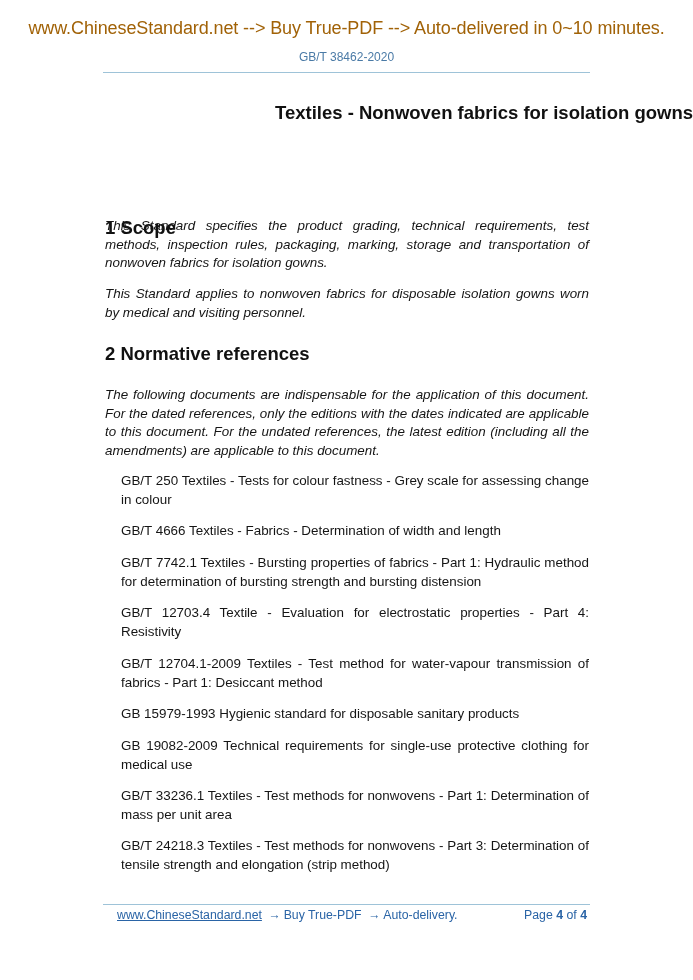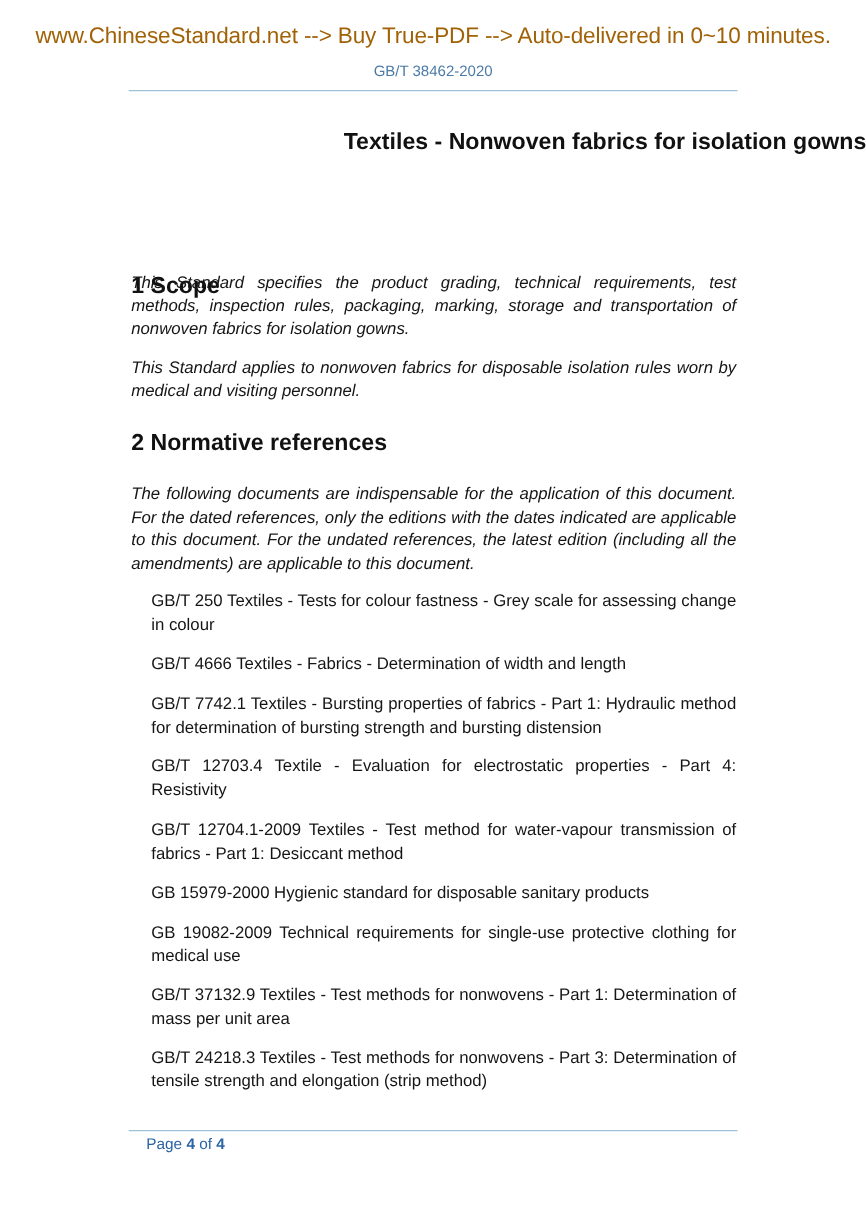--- a/index.html
+++ b/index.html
@@ -112,37 +112,42 @@
 
 <div>
   <div class="banner">www.ChineseStandard.net --&gt; Buy True-PDF --&gt; Auto-delivered in 0~10 minutes.</div>
   <div class="doc-code">GB/T 38462-2020</div>
   <div class="header-rule"></div>
 
   <div class="title">Textiles - Nonwoven fabrics for isolation gowns</div>
 
   <div class="h1" style="top:185px;margin-top:32px;">1 Scope</div>
   <div class="para" style="top:217px;">This Standard specifies the product grading, technical requirements, test methods, inspection rules, packaging, marking, storage and transportation of nonwoven fabrics for isolation gowns.</div>
-  <div class="para" style="top:285px;">This Standard applies to nonwoven fabrics for disposable isolation rules worn by medical and visiting personnel.</div>
+  <div class="para" style="top:285px;">This Standard applies to nonwoven fabrics for disposable isolation gowns worn by medical and visiting personnel.</div>
 
   <div class="h1" style="top:343px;">2 Normative references</div>
   <div class="para" style="top:386px;">The following documents are indispensable for the application of this document. For the dated references, only the editions with the dates indicated are applicable to this document. For the undated references, the latest edition (including all the amendments) are applicable to this document.</div>
 
   <div class="ref" style="top:472px;">GB/T 250 Textiles - Tests for colour fastness - Grey scale for assessing change in colour</div>
   <div class="ref" style="top:522px;">GB/T 4666 Textiles - Fabrics - Determination of width and length</div>
   <div class="ref" style="top:554px;">GB/T 7742.1 Textiles - Bursting properties of fabrics - Part 1: Hydraulic method for determination of bursting strength and bursting distension</div>
   <div class="ref" style="top:604px;">GB/T 12703.4 Textile - Evaluation for electrostatic properties - Part 4: Resistivity</div>
   <div class="ref" style="top:655px;">GB/T 12704.1-2009 Textiles - Test method for water-vapour transmission of fabrics - Part 1: Desiccant method</div>
-  <div class="ref" style="top:705px;">GB 15979-2000 Hygienic standard for disposable sanitary products</div>
+  <div class="ref" style="top:705px;">GB 15979-1993 Hygienic standard for disposable sanitary products</div>
   <div class="ref" style="top:737px;">GB 19082-2009 Technical requirements for single-use protective clothing for medical use</div>
-  <div class="ref" style="top:787px;">GB/T 37132.9 Textiles - Test methods for nonwovens - Part 1: Determination of mass per unit area</div>
+  <div class="ref" style="top:787px;">GB/T 33236.1 Textiles - Test methods for nonwovens - Part 1: Determination of mass per unit area</div>
   <div class="ref" style="top:837px;">GB/T 24218.3 Textiles - Test methods for nonwovens - Part 3: Determination of tensile strength and elongation (strip method)</div>
 
   <div class="footer-rule"></div>
   <div class="footer">
+    <span>
+      <a>www.ChineseStandard.net</a>
+      <span class="arrow">→</span><span>Buy True-PDF</span>
+      <span class="arrow">→</span><span>Auto-delivery.</span>
+    </span>
     <span>
       <span>Page</span>
       <span class="bold">4</span>
       <span>of</span>
       <span class="bold">4</span>
     </span>
   </div>
 </div>
 
 </body></html>

